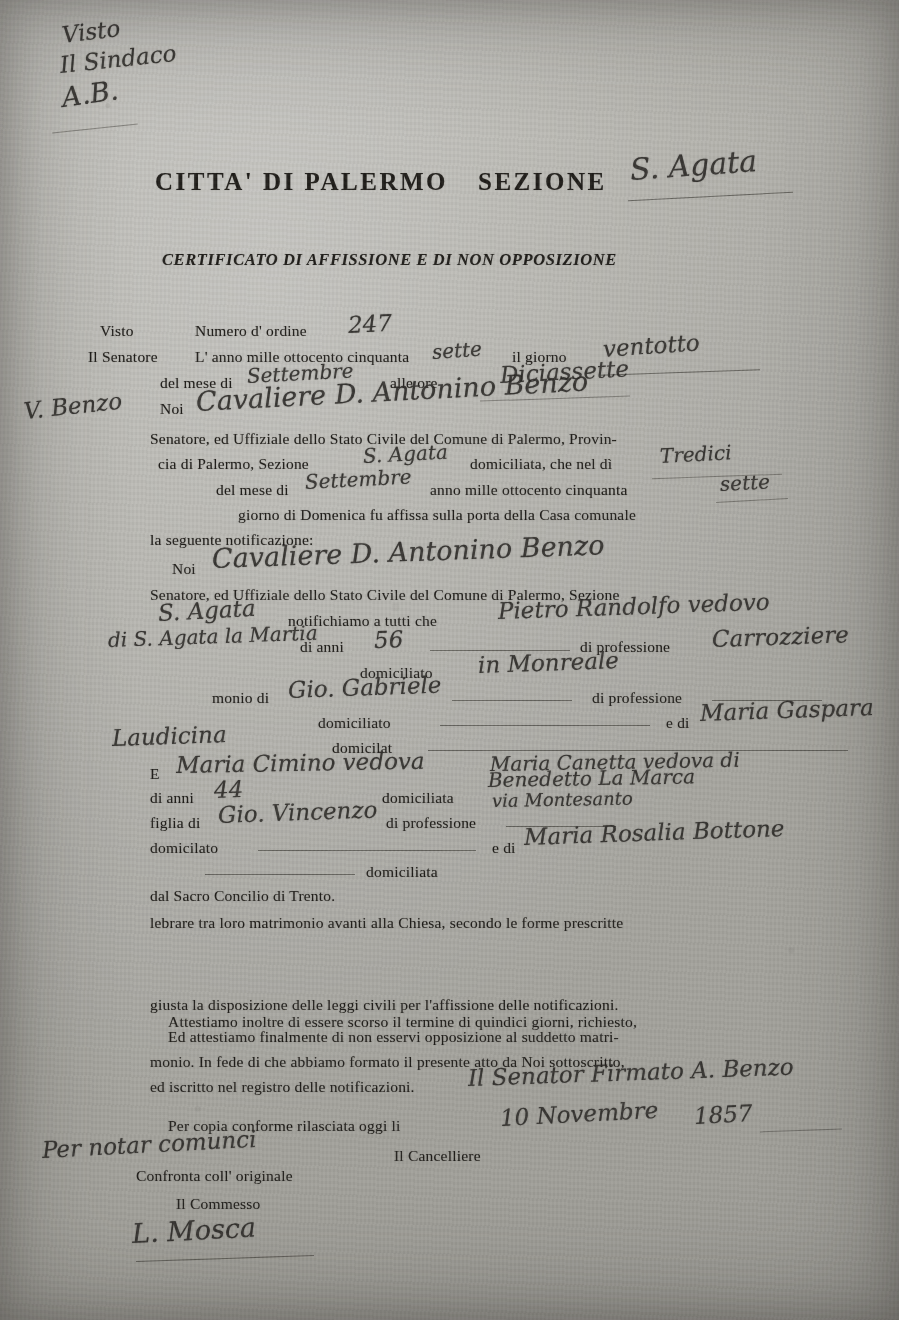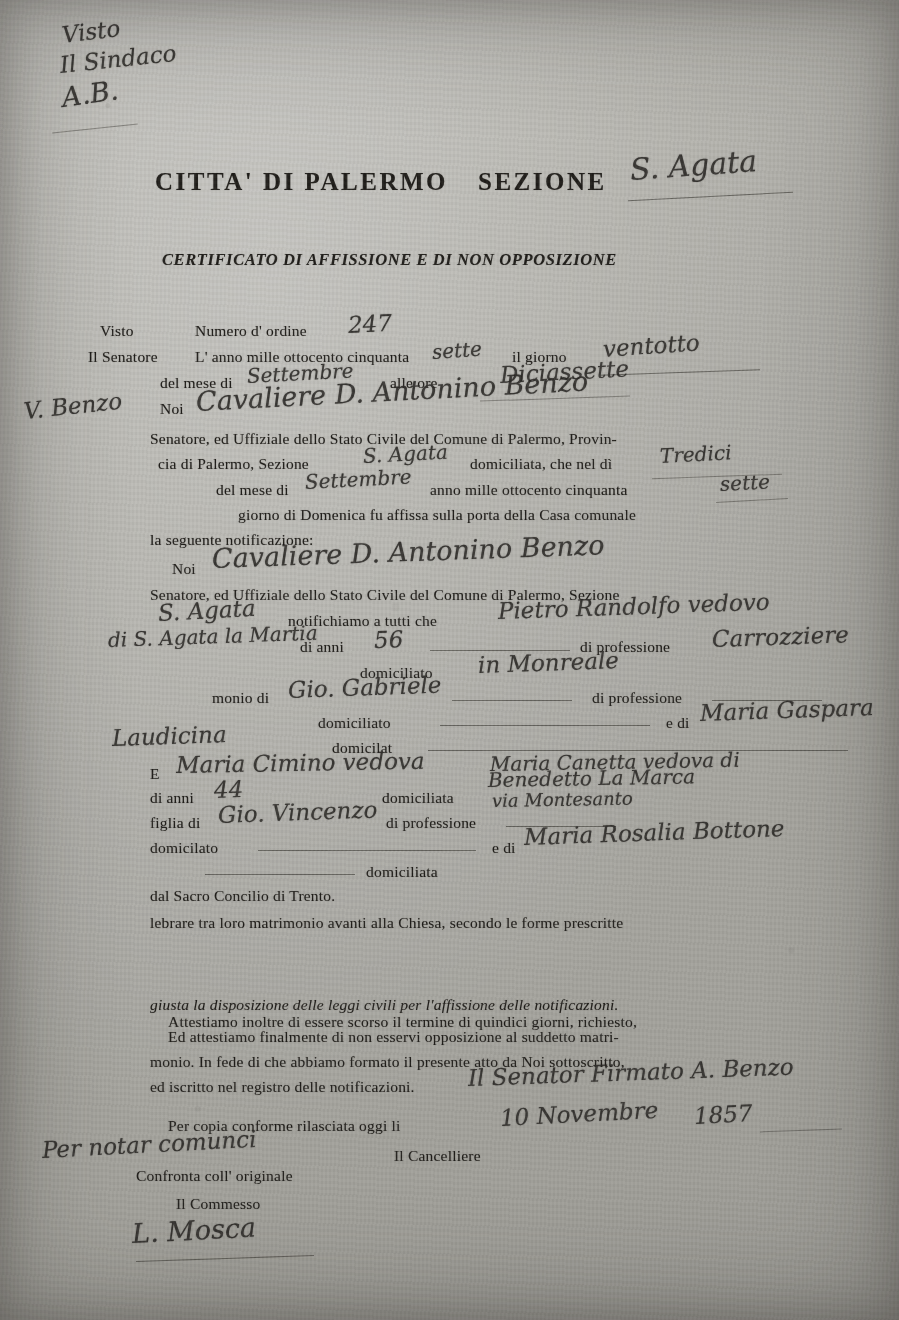--- a/index.html
+++ b/index.html
@@ -205,21 +205,21 @@
     <div class="p bodyline" style="left:492px; top:839px;">e di</div>
     <div class="h hw-md" style="left:524px; top:824px; transform: rotate(-2deg);">Maria Rosalia Bottone</div>
 
     <div class="rule" style="left:205px; top:874px; width:150px;"></div>
     <div class="p bodyline" style="left:366px; top:863px;">domiciliata</div>
 
     <div class="p bodyline" style="left:150px; top:914px;">lebrare tra loro matrimonio avanti alla Chiesa, secondo le forme prescritte</div>
     <div class="p bodyline" style="left:150px; top:887px;">dal Sacro Concilio di Trento.</div>
 
     <div class="p bodyline" style="left:168px; top:1013px;">Attestiamo inoltre di essere scorso il termine di quindici giorni, richiesto,</div>
-    <div class="p bodyline" style="left:150px; top:996px;font-style:italic;">giusta la disposizione delle leggi civili per l'affissione delle notificazioni.</div>
+    <div class="p bodyline" style="left:150px; top:996px;">giusta la disposizione delle leggi civili per l'affissione delle notificazioni.</div>
 
     <div class="p bodyline" style="left:168px; top:1028px;">Ed attestiamo finalmente di non esservi opposizione al suddetto matri-</div>
     <div class="p bodyline" style="left:150px; top:1053px;">monio. In fede di che abbiamo formato il presente atto da Noi sottoscritto,</div>
     <div class="p bodyline" style="left:150px; top:1078px;">ed iscritto nel registro delle notificazioni.</div>
     <div class="h hw-md" style="left:468px; top:1065px; transform: rotate(-2deg);">Il Senator Firmato A. Benzo</div>
 
     <div class="p bodyline" style="left:168px; top:1117px;">Per copia conforme rilasciata oggi li</div>
     <div class="h hw-md" style="left:500px; top:1105px; transform: rotate(-3deg);">10 Novembre</div>
     <div class="h hw-md" style="left:694px; top:1103px; transform: rotate(-3deg);">1857</div>
     <div class="rule thin" style="left:760px; top:1130px; width:82px; transform: rotate(-2deg);"></div>

